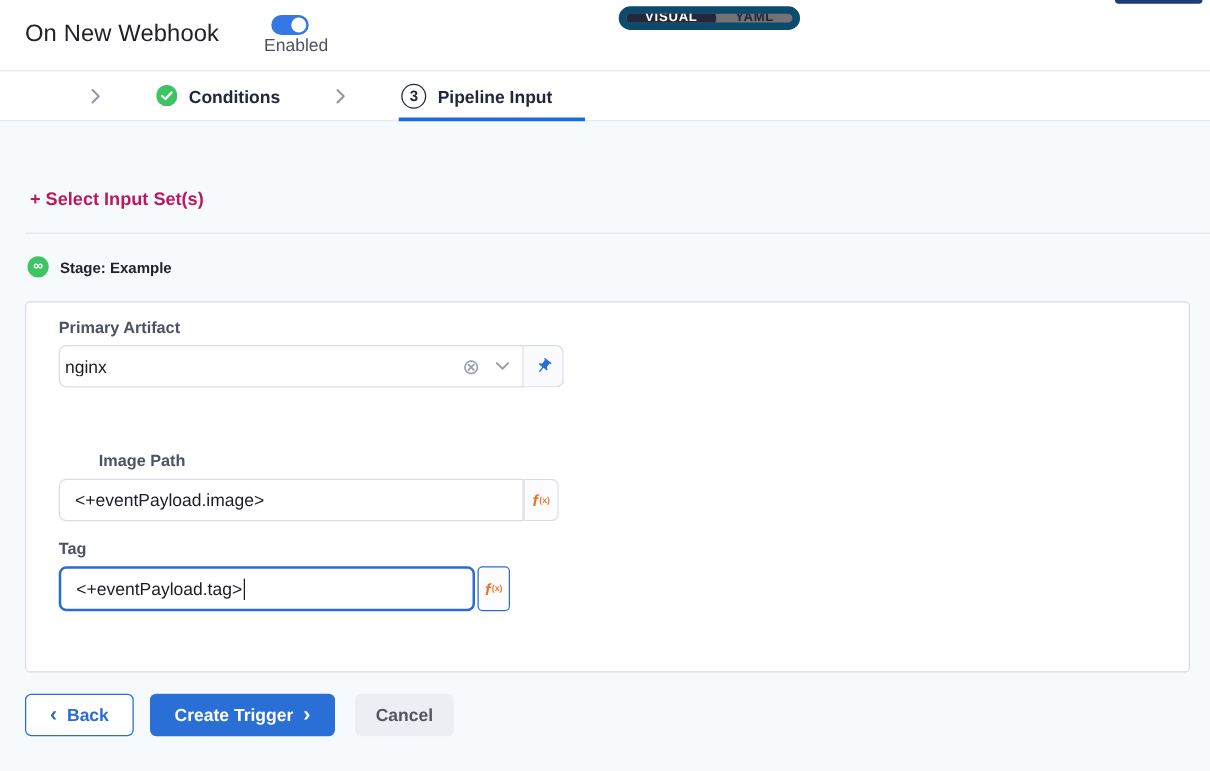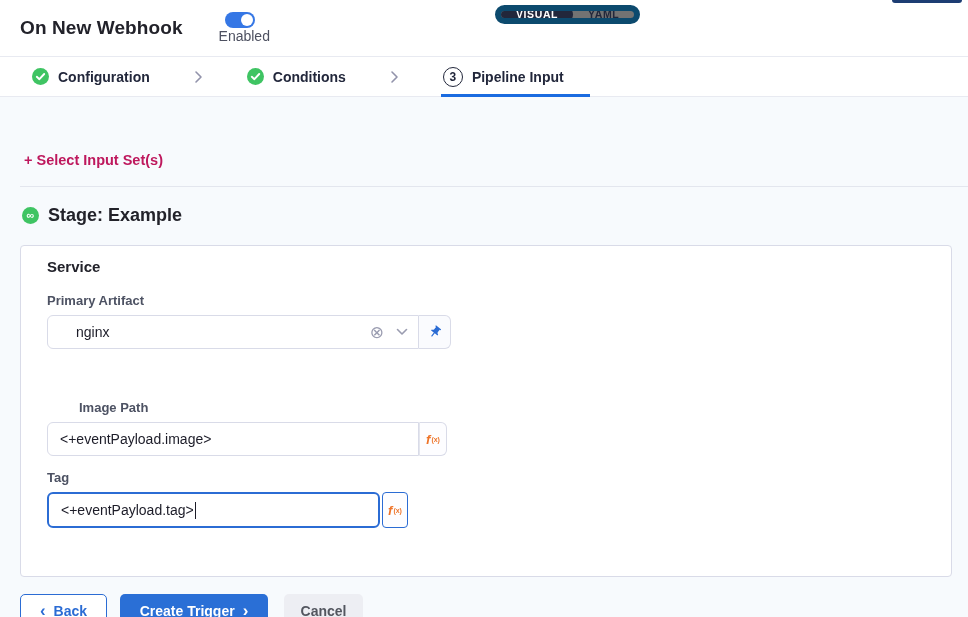--- a/index.html
+++ b/index.html
@@ -15,21 +15,21 @@
   .header {
     position:relative;
     height:57px;
     background:#ffffff;
     border-bottom:1px solid #e8eaf1;
     display:flex;
     align-items:center;
   }
   .page-title {
     font-size:19px;
-    font-weight:700;
+    font-weight:400;
     color:#22222a;
     margin-left:20px;
     letter-spacing:.1px;
   }
   .toggle-wrap { display:flex; align-items:center; margin-left:27px;flex-direction:column; }
   .toggle {
     width:30px; height:16px;
     background:#3577e5;
     border-radius:9px;
     position:relative;
@@ -129,21 +129,21 @@
   }
   .stage-icon {
     width:17px; height:17px;
     background:#3fc463;
     border-radius:50%;
     color:#ffffff;
     font-size:11px; font-weight:700;
     display:flex; align-items:center; justify-content:center;
     line-height:1;
   }
-  .stage-label { font-size:18px; font-weight:700; color:#22222a; }
+  .stage-label { font-size:12px; font-weight:700; color:#22222a; }
 
   
   .card {
     margin:19px 16px 0 20px;
     background:#ffffff;
     border:1px solid #d9dbe8;
     border-radius:4px;
     padding:12px 26px 48px 26px;
   }
   .card-heading { font-size:15px; font-weight:700; color:#22222a; margin-bottom:18px; }
@@ -153,21 +153,21 @@
   }
   .control-row { display:flex; align-items:stretch; height:34px; }
 
   
   .select-box {
     width:372px;
     border:1px solid #d9dbe8;
     border-radius:6px 0 0 6px;
     background:#ffffff;
     display:flex; align-items:center;
-    padding:0 10px 0 28px;
+    padding:0 10px 0 4px;
     justify-content:center;
   }
   .select-box input {
     border:none; outline:none; flex:1;
     font-family:inherit; font-size:14px; color:#1c1c28;
     background:transparent; min-width:0;
   }
   .clear-icon {
     font-size:17px; color:#9a9cb0; line-height:1;
     cursor:pointer; margin-right:12px;
@@ -283,27 +283,20 @@
     <span class="toggle-label">Enabled</span>
   </div>
   <div class="view-switch">
     <button class="seg active">VISUAL</button>
     <button class="seg">YAML</button>
   </div>
   <div class="partial-btn"></div>
 </div>
 
 <div class="tabbar">
-  <div class="step">
-    <svg class="check-icon" viewBox="0 0 17 17">
-      <circle cx="8.5" cy="8.5" r="8.5" fill="#3fc463"></circle>
-      <path d="M4.8 8.8 L7.4 11.2 L12.2 6" stroke="#ffffff" stroke-width="1.9" fill="none" stroke-linecap="round" stroke-linejoin="round"></path>
-    </svg>
-    <span>Configuration</span>
-  </div>
   <div class="step-sep">
     <svg width="11" height="14" viewBox="0 0 11 14">
         <path d="M3 2 L8 7 L3 12" stroke="#9293ab" stroke-width="1.6" fill="none" stroke-linecap="round" stroke-linejoin="round"></path>
       </svg>
   </div>
   <div class="step">
     <svg class="check-icon" viewBox="0 0 17 17">
       <circle cx="8.5" cy="8.5" r="8.5" fill="#3fc463"></circle>
       <path d="M4.8 8.8 L7.4 11.2 L12.2 6" stroke="#ffffff" stroke-width="1.9" fill="none" stroke-linecap="round" stroke-linejoin="round"></path>
     </svg>
@@ -325,21 +318,20 @@
   <span class="input-sets-link">+ Select Input Set(s)</span>
 
   <div class="divider"></div>
 
   <div class="stage-row">
     <span class="stage-icon">∞</span>
     <span class="stage-label">Stage: Example</span>
   </div>
 
   <div class="card">
-    <div class="card-heading">Service</div>
 
     <div class="field-label">Primary Artifact</div>
     <div class="control-row">
       <div class="select-box">
         <input type="text" value="nginx" style="">
         <span class="clear-icon">⊗</span>
         <span class="chevron-down-icon">
           <svg width="12" height="8" viewBox="0 0 12 8">
               <path d="M1.5 1.5 L6 6 L10.5 1.5" stroke="#9a9cb0" stroke-width="1.6" fill="none" stroke-linecap="round" stroke-linejoin="round"></path>
             </svg>

